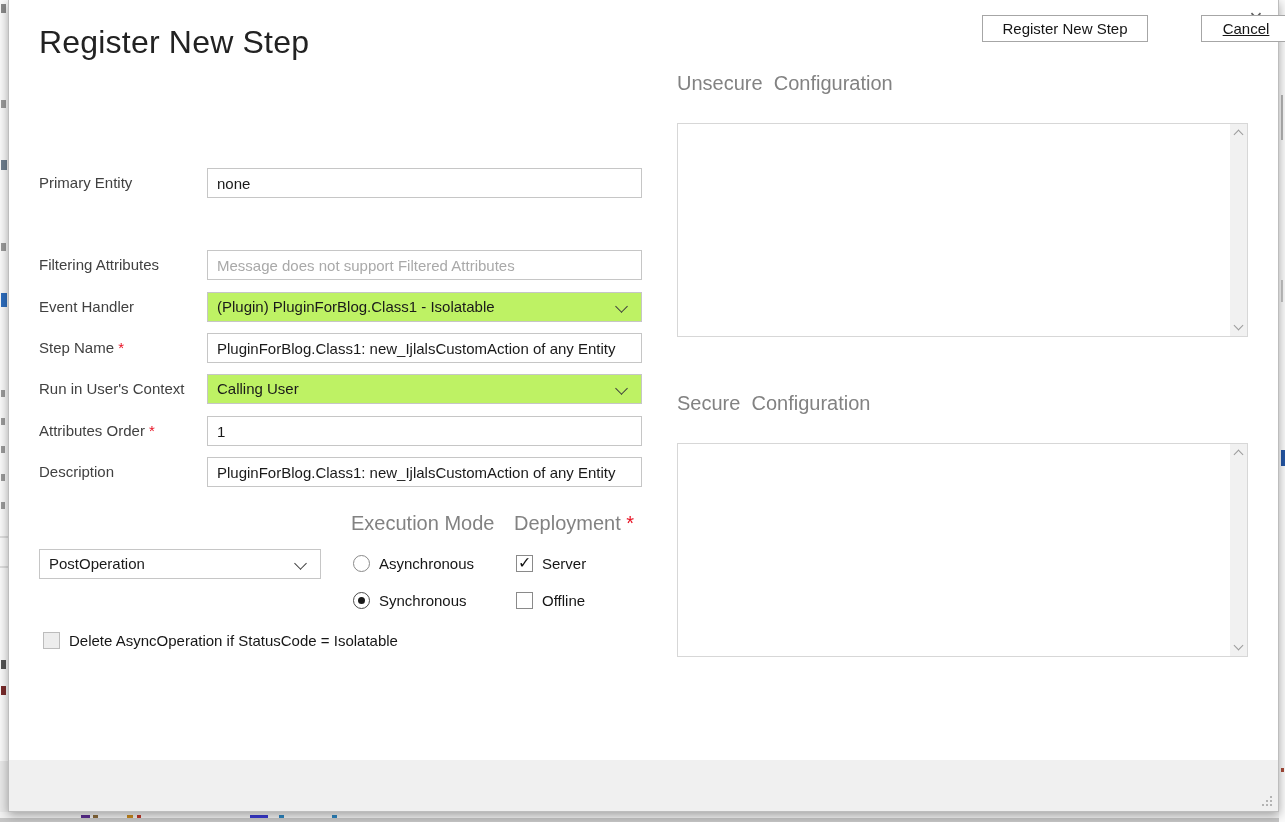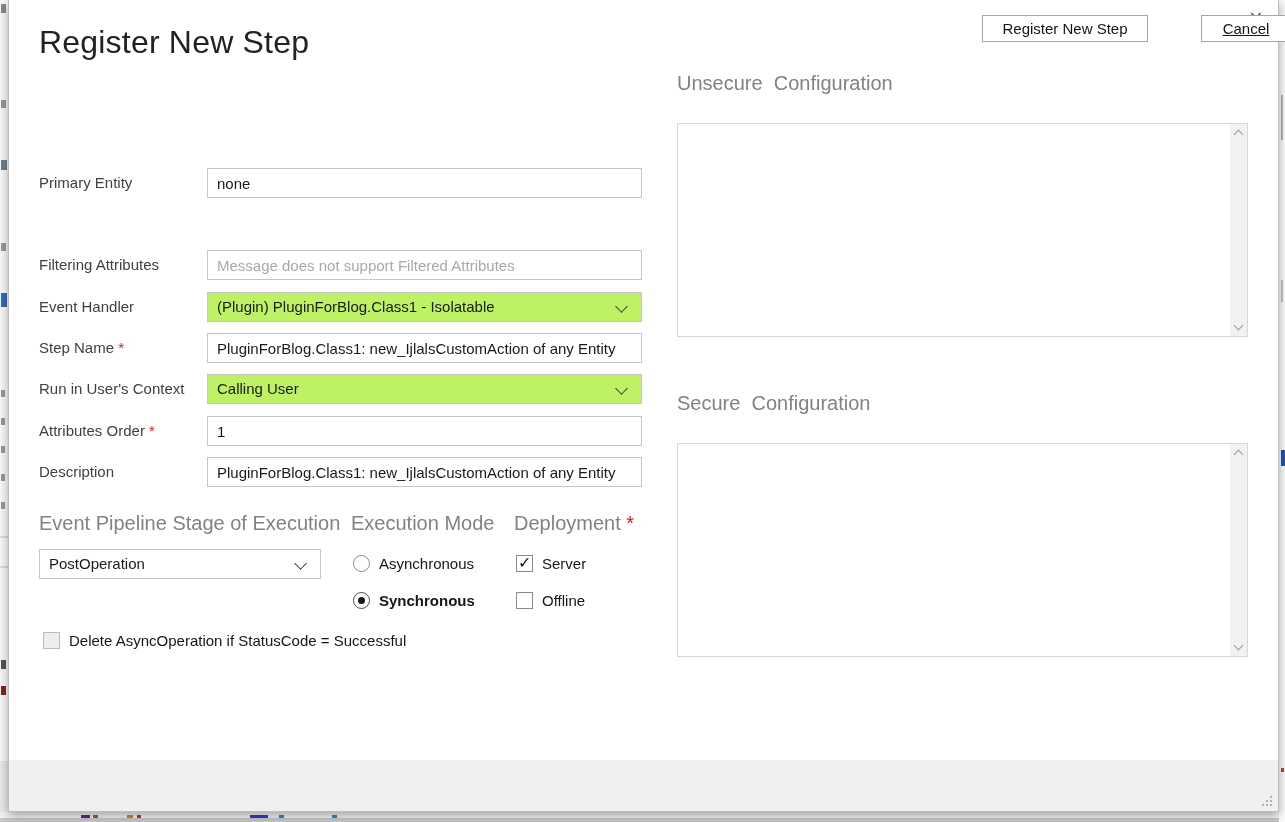--- a/index.html
+++ b/index.html
@@ -168,52 +168,51 @@
   <div class="field-row" style="top:416px;">
     <span class="field-label"><span>Attributes Order</span><span class="req"> *</span></span>
     <input class="tbox" type="text" value="1" style="">
   </div>
 
   <div class="field-row" style="top:457px;">
     <span class="field-label"><span>Description</span></span>
     <input class="tbox" type="text" value="PluginForBlog.Class1: new_IjlalsCustomAction of any Entity" style="">
   </div>
 
-  <div class="section-title" style="left:30px;top:512px;">Event Pipeline Stage of Execution</div>
   <div class="section-title" style="left:342px;top:512px;">Execution Mode</div>
   <div class="section-title" style="left:505px;top:512px;"><span>Deployment</span><span class="req"> *</span></div>
 
   <div class="pipe-select">
     <span class="val">PostOperation</span>
     <span class="chev"></span>
   </div>
 
   <div class="opt-row" style="left:344px;top:555px;">
     <span class="radio"></span>
     <span>Asynchronous</span>
   </div>
-  <div class="opt-row" style="left:344px;top:592px;font-weight:bold;">
+  <div class="opt-row" style="left:344px;top:592px;">
     <span class="radio sel"></span>
     <span>Synchronous</span>
   </div>
 
   <div class="opt-row" style="left:507px;top:555px;">
     <span class="cb">
         <span class="mark">✓</span>
       </span>
     <span>Server</span>
   </div>
   <div class="opt-row" style="left:507px;top:592px;">
     <span class="cb"></span>
     <span>Offline</span>
   </div>
 
   <div class="opt-row" style="left:34px;top:632px;">
     <span class="cb disabled"></span>
-    <span>Delete AsyncOperation if StatusCode = Successful</span>
+    <span>Delete AsyncOperation if StatusCode = Isolatable</span>
   </div>
 
   <div class="section-title" style="left:668px;top:72px;">Unsecure  Configuration</div>
   <div class="ta-wrap" style="top:123px;">
     <textarea style=""></textarea>
     <div class="sbar">
       <div class="sb-btn up">
           <span class="sb-chev"></span>
         </div>
       <div class="sb-btn down">

